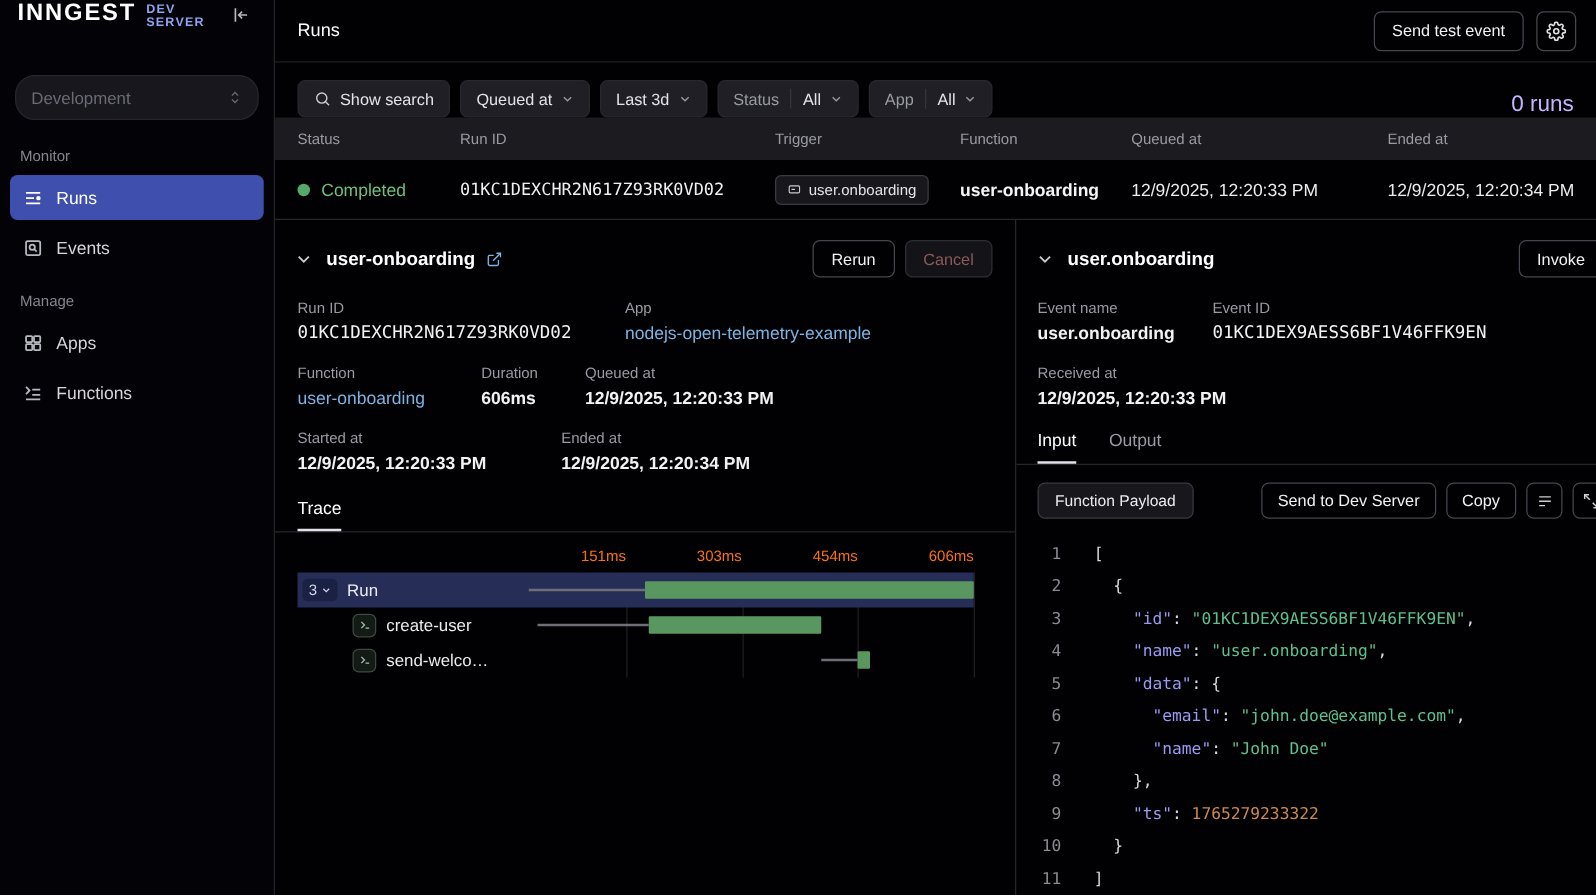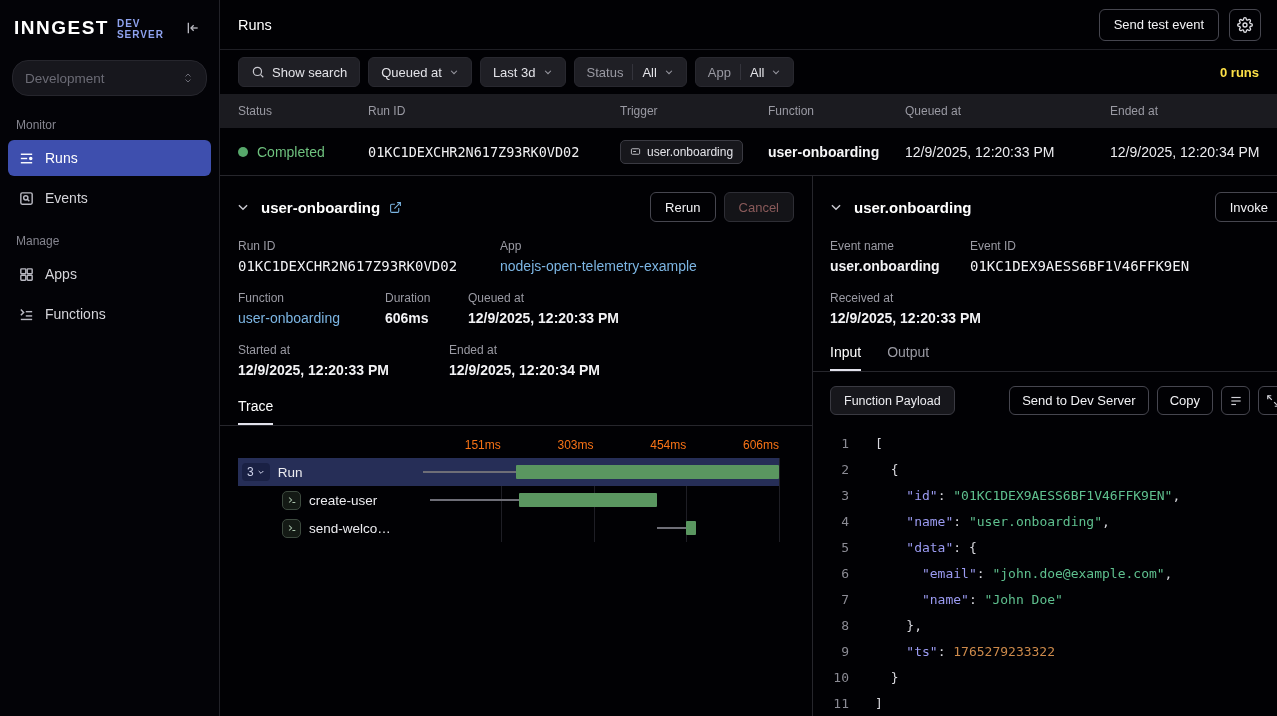--- a/index.html
+++ b/index.html
@@ -4,21 +4,21 @@
 <style>
   * { margin:0; padding:0; box-sizing:border-box; }
   html,body { width:1277px; height:716px; overflow:hidden; background:#010104; color:#e7e7ea;
     font-family:"Liberation Sans", sans-serif; font-size:14px; }
   svg { display:block; }
   .app { display:flex; width:1277px; height:716px; }
 
   
   .sidebar { width:220px; flex-shrink:0; background:#030307; border-right:1px solid #222228;
     display:flex; flex-direction:column; }
-  .sb-top { height:56px; display:flex; align-items:center; padding:0 14px; gap:8px; }
+  .sb-top { height:56px; display:flex; align-items:flex-start; padding:0 14px; gap:8px; }
   .logo { font-size:19px; font-weight:800; letter-spacing:1.5px; color:#fff; }
   .dev-badge { font-size:10px; font-weight:700; letter-spacing:1px; color:#8fa3ef; margin-top:2px; }
   .collapse-btn { margin-left:auto; cursor:pointer; padding:4px; border-radius:4px; }
   .env-select { margin:4px 12px 6px; height:36px; background:#17171d; border:1px solid #26262d;
     border-radius:16px; display:flex; align-items:center; padding:0 12px; color:#6b6b75; font-size:13.5px; }
   .env-select .caret { margin-left:auto; }
   .sb-section { font-size:12px; color:#85858f; margin:16px 16px 6px; }
   .sb-item { height:36px; margin:2px 8px; border-radius:6px; display:flex; align-items:center; gap:10px;
     padding:0 10px; color:#d5d5da; cursor:pointer; font-size:14px; }
   .sb-item .ic { color:#b9b9c2; display:flex; }
@@ -30,27 +30,27 @@
   .topbar { height:50px; flex-shrink:0; border-bottom:1px solid #1e1e24; display:flex; align-items:center;
     padding:0 16px 0 18px; }
   .topbar-title { font-size:14.5px; color:#fff; }
   .topbar-right { margin-left:auto; display:flex; gap:10px; align-items:center; }
   .btn { height:32px; display:inline-flex; align-items:center; gap:7px; padding:0 14px; border:1px solid #46464f;
     border-radius:6px; background:transparent; color:#f2f2f5; font-size:13px; cursor:pointer; white-space:nowrap;
     font-family:"Liberation Sans", sans-serif;text-align:center; }
   .icon-btn { width:32px; padding:0; justify-content:center; }
 
   
-  .filterbar { height:44px; flex-shrink:0; display:flex; align-items:center; gap:8px; padding:0 18px; }
+  .filterbar { height:44px; flex-shrink:0; display:flex; align-items:flex-end; gap:8px; padding:0 18px; }
   .chip { height:30px; display:inline-flex; align-items:center; gap:7px; padding:0 12px; border-radius:6px;
     background:#1f1f25; color:#e3e3e8; font-size:13px; cursor:pointer; border:1px solid #28282f; white-space:nowrap; }
   .chip .muted { color:#9a9aa3; }
   .chip .divider { width:1px; height:16px; background:#34343c; margin:0 2px; }
   .filter-right { margin-left:auto; display:flex; align-items:center; gap:12px; }
-  .runs-count { font-size:13px; color:#fde047;font-weight:bold; }
+  .runs-count { font-size:18px; color:#c4b5fd; }
   .chip.outline { background:transparent; border:1px solid #46464f; height:32px; }
 
   
   .tbl-head { height:34px; flex-shrink:0; background:#1b1b20; display:flex; align-items:center;
     font-size:12px; color:#9a9aa3; padding-left:18px; }
   .tbl-row { height:47px; flex-shrink:0; display:flex; align-items:center; padding-left:18px; cursor:pointer; }
   .col-status{width:130px;} .col-runid{width:252px;} .col-trigger{width:148px;}
   .col-func{width:137px;} .col-queued{width:205px;} .col-ended{flex:1;}
   .status-cell { display:flex; align-items:center; gap:9px; color:#6ec17e; font-size:14px; }
   .status-dot { width:10px; height:10px; border-radius:50%; background:#57a86b; }

